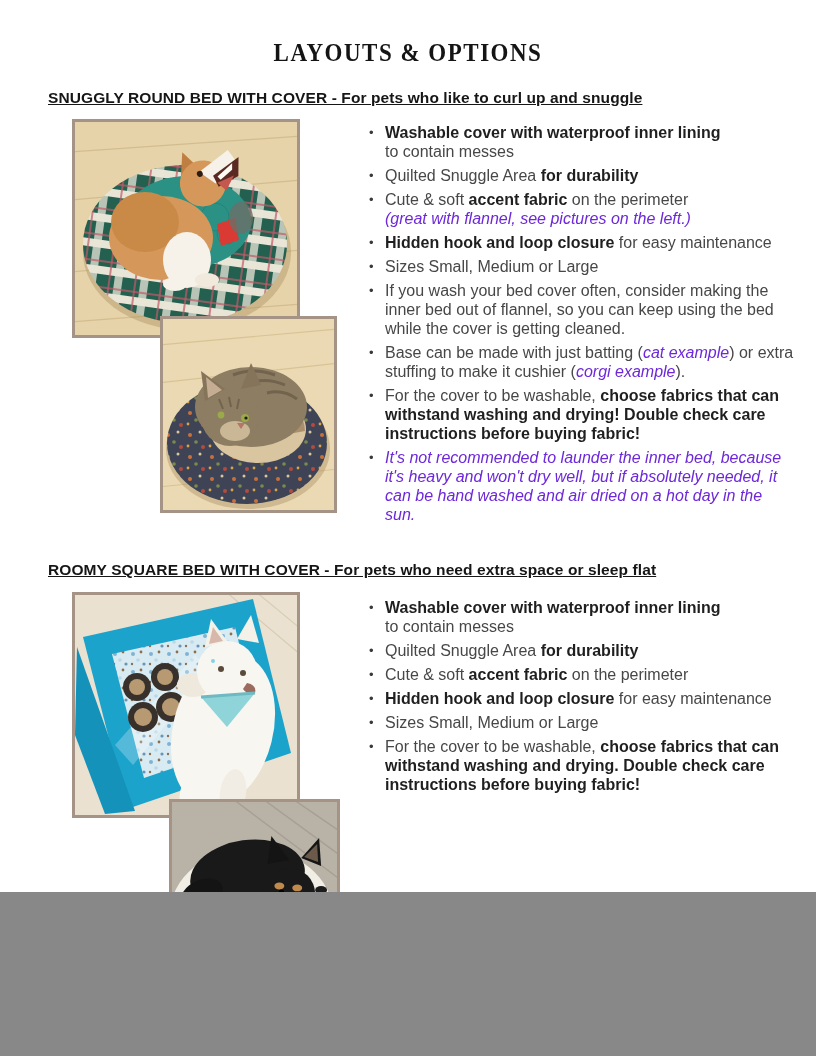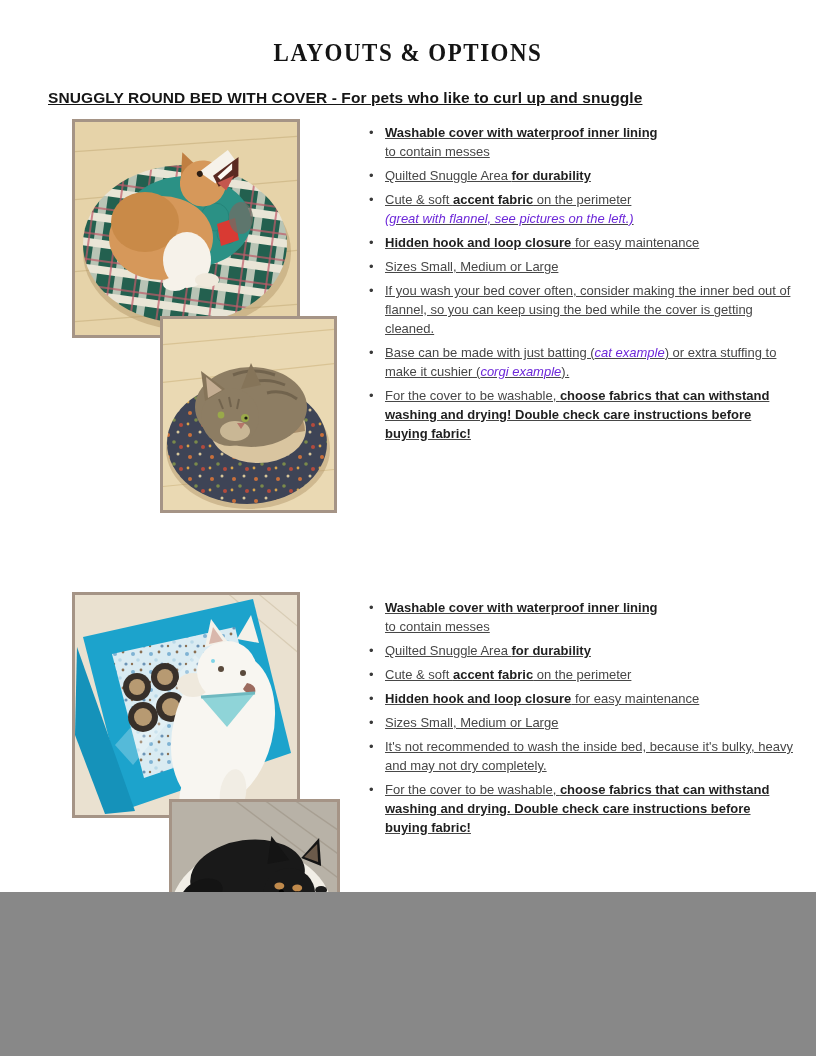--- a/index.html
+++ b/index.html
@@ -19,21 +19,21 @@
   .photo{
     position:absolute;border:3px solid #a59486;box-sizing:border-box;background:#e8d9b8;
   }
   .photo svg{display:block;width:100%;height:100%;}
   .z2{z-index:2;}
   .bullets{
     position:absolute;margin:0;padding:0;list-style:none;
   }
   .bullets li{
     position:relative;padding-left:23px;margin-bottom:5px;
-    font-size:13px;line-height:19px;color:#474747;white-space:pre-line;text-decoration:underline;
+    font-size:16px;line-height:19px;color:#474747;white-space:pre-line;
   }
   .bullets li::before{
     content:"\2022";position:absolute;left:7px;top:0;color:#3a3a3a;font-size:13px;
   }
   .bullets .b{font-weight:700;color:#1f1f1f;}
   .bullets .i{font-style:italic;color:#6d28d9;}
   .page-number{
     position:absolute;top:1017px;left:0;right:0;text-align:left;
     font-size:13.5px;color:#333;
   }
@@ -143,22 +143,24 @@
       <li><span class="b">Washable cover with waterproof inner lining</span><span>
 to contain messes</span></li>
       <li><span>Quilted Snuggle Area </span><span class="b">for durability</span></li>
       <li><span>Cute &amp; soft </span><span class="b">accent fabric</span><span> on the perimeter
 </span><span class="i">(great with flannel, see pictures on the left.)</span></li>
       <li><span class="b">Hidden hook and loop closure</span><span> for easy maintenance</span></li>
       <li><span>Sizes Small, Medium or Large</span></li>
       <li><span>If you wash your bed cover often, consider making the inner bed out of flannel, so you can keep using the bed while the cover is getting cleaned.</span></li>
       <li><span>Base can be made with just batting (</span><span class="i">cat example</span><span>) or extra stuffing to make it cushier (</span><span class="i">corgi example</span><span>).</span></li>
       <li><span>For the cover to be washable, </span><span class="b">choose fabrics that can withstand washing and drying! Double check care instructions before buying fabric!</span></li>
+      <li><span class="i">It's not recommended to launder the inner bed, because it's heavy and won't dry well, but if absolutely needed, it can be hand washed and air dried on a hot day in the sun.</span></li>
     </ul>
 
+  <h2 class="sec-heading" style="top:561px;">ROOMY SQUARE BED WITH COVER - For pets who need extra space or sleep flat</h2>
 
   <div class="photo" style="left:72px;top:592px;width:228px;height:226px;" role="img" aria-label="White Husky lying on a square pet bed with turquoise edges, speckled blue cover and dark paw print applique">
     <svg viewBox="0 0 222 220" preserveAspectRatio="none">
       <defs>
         <pattern id="dots" width="18" height="18" patternUnits="userSpaceOnUse">
           <rect width="18" height="18" fill="#d9ebf2"></rect>
           <circle cx="4" cy="5" r="2" fill="#7fb3d4"></circle>
           <circle cx="12" cy="3" r="1.4" fill="#8a6f52"></circle>
           <circle cx="9" cy="11" r="1.8" fill="#b8d8e8"></circle>
           <circle cx="15" cy="15" r="1.6" fill="#6b93b5"></circle>
@@ -257,19 +259,18 @@
   </div>
 
   <ul class="bullets" style="left:362px;top:598px;width:433px;">
       <li><span class="b">Washable cover with waterproof inner lining</span><span>
 to contain messes</span></li>
       <li><span>Quilted Snuggle Area </span><span class="b">for durability</span></li>
       <li><span>Cute &amp; soft </span><span class="b">accent fabric</span><span> on the perimeter
 </span></li>
       <li><span class="b">Hidden hook and loop closure</span><span> for easy maintenance</span></li>
       <li><span>Sizes Small, Medium or Large</span></li>
-      <li><span>It's not recommended to wash the inside bed, because it's bulky, heavy and may not dry completely.</span></li>
       <li><span>For the cover to be washable, </span><span class="b">choose fabrics that can withstand washing and drying. Double check care instructions before buying fabric!</span></li>
     </ul>
 
   <div class="page-number">Page 3</div>
 
 </div>
 
 </body></html>

